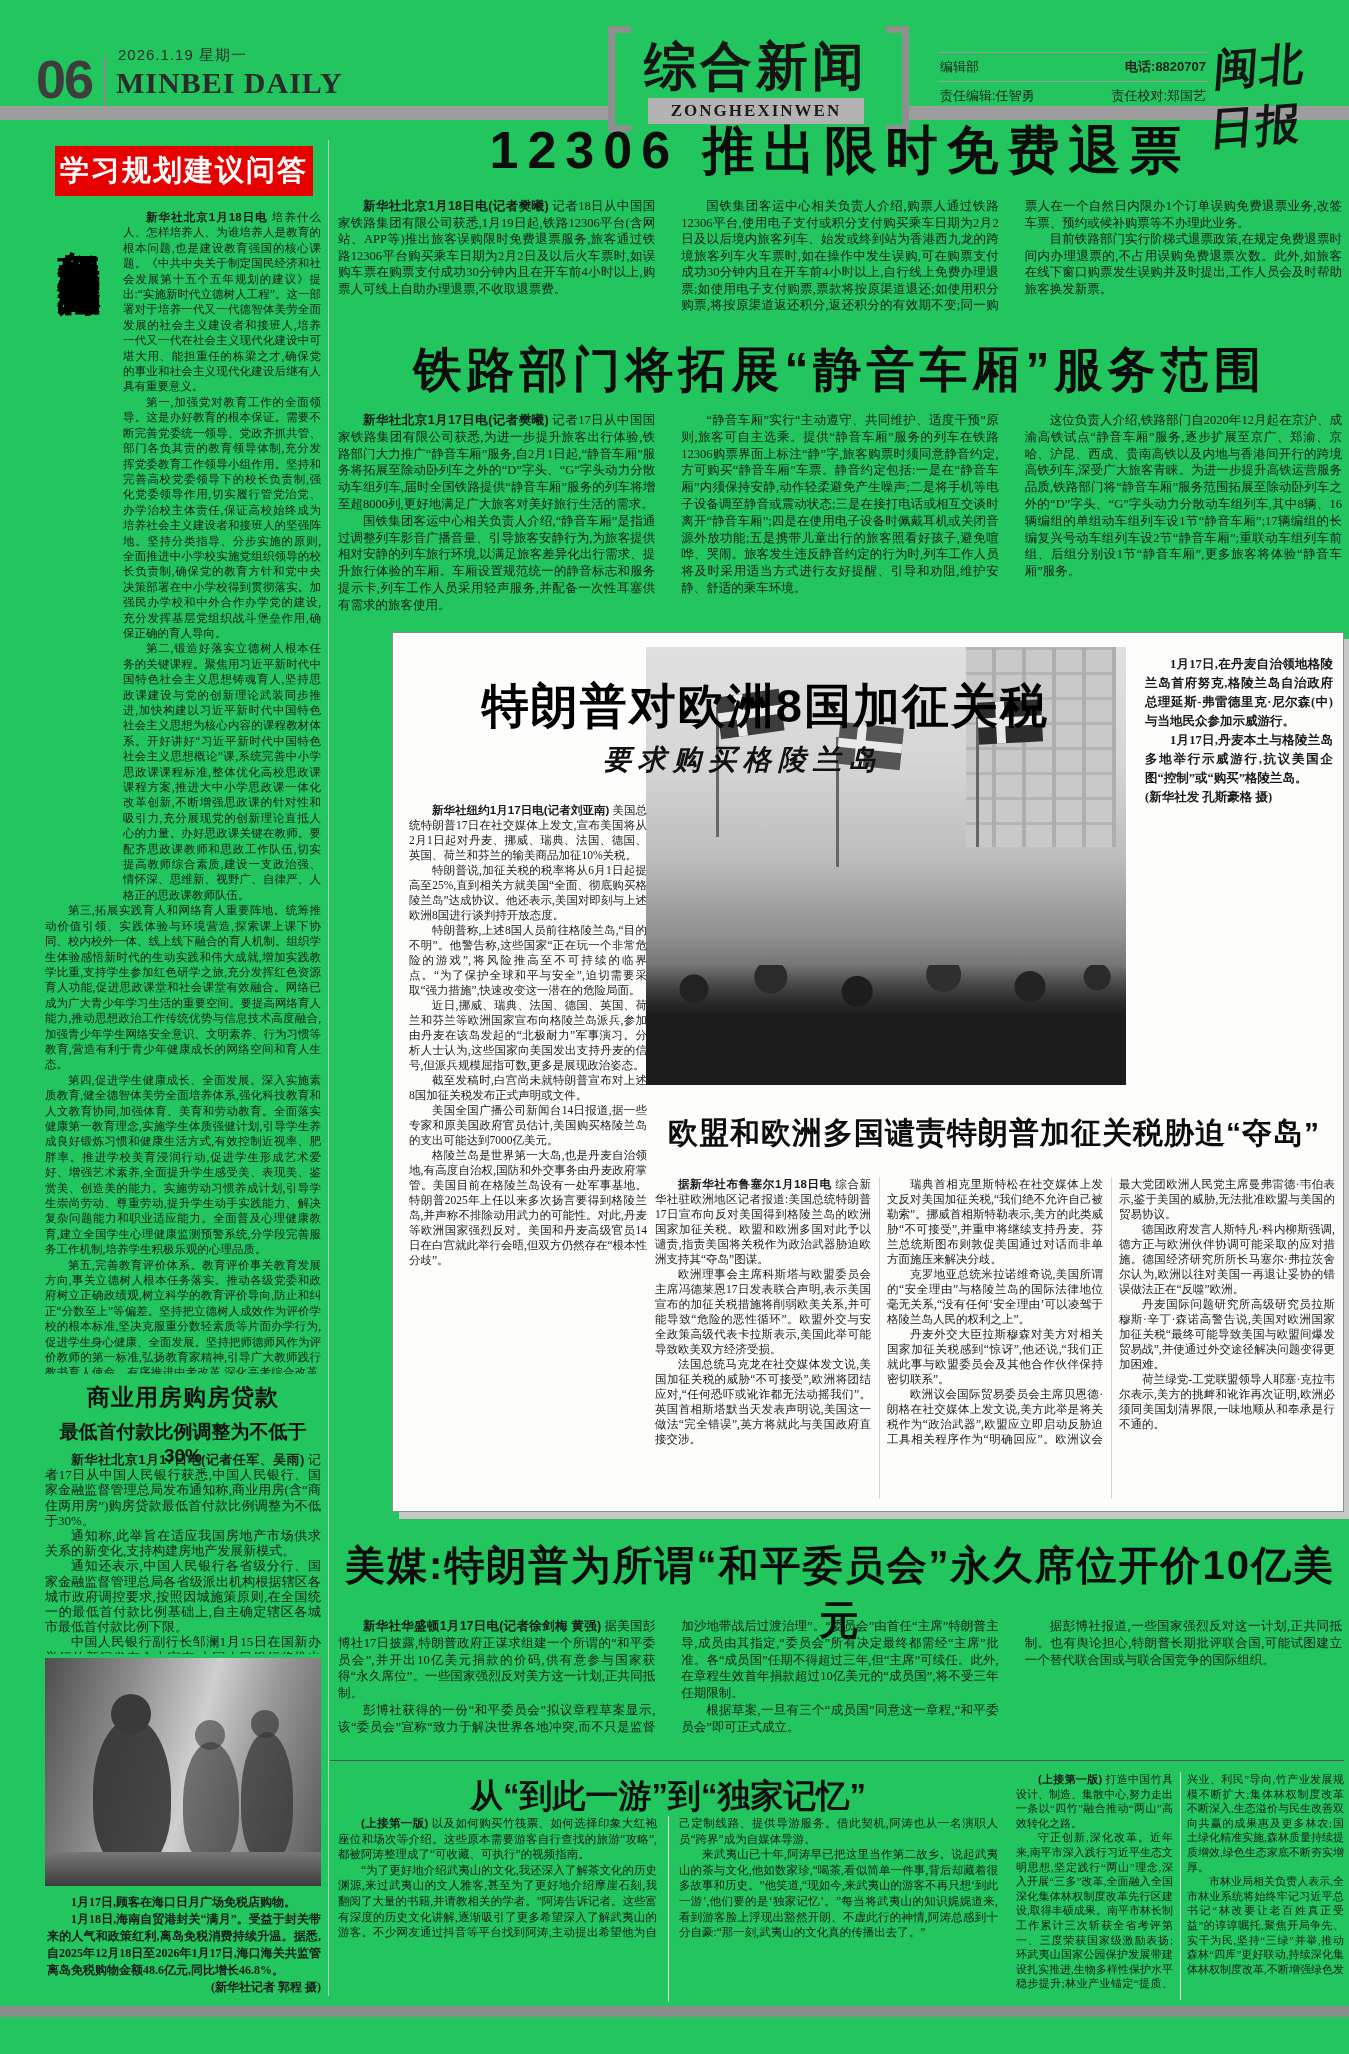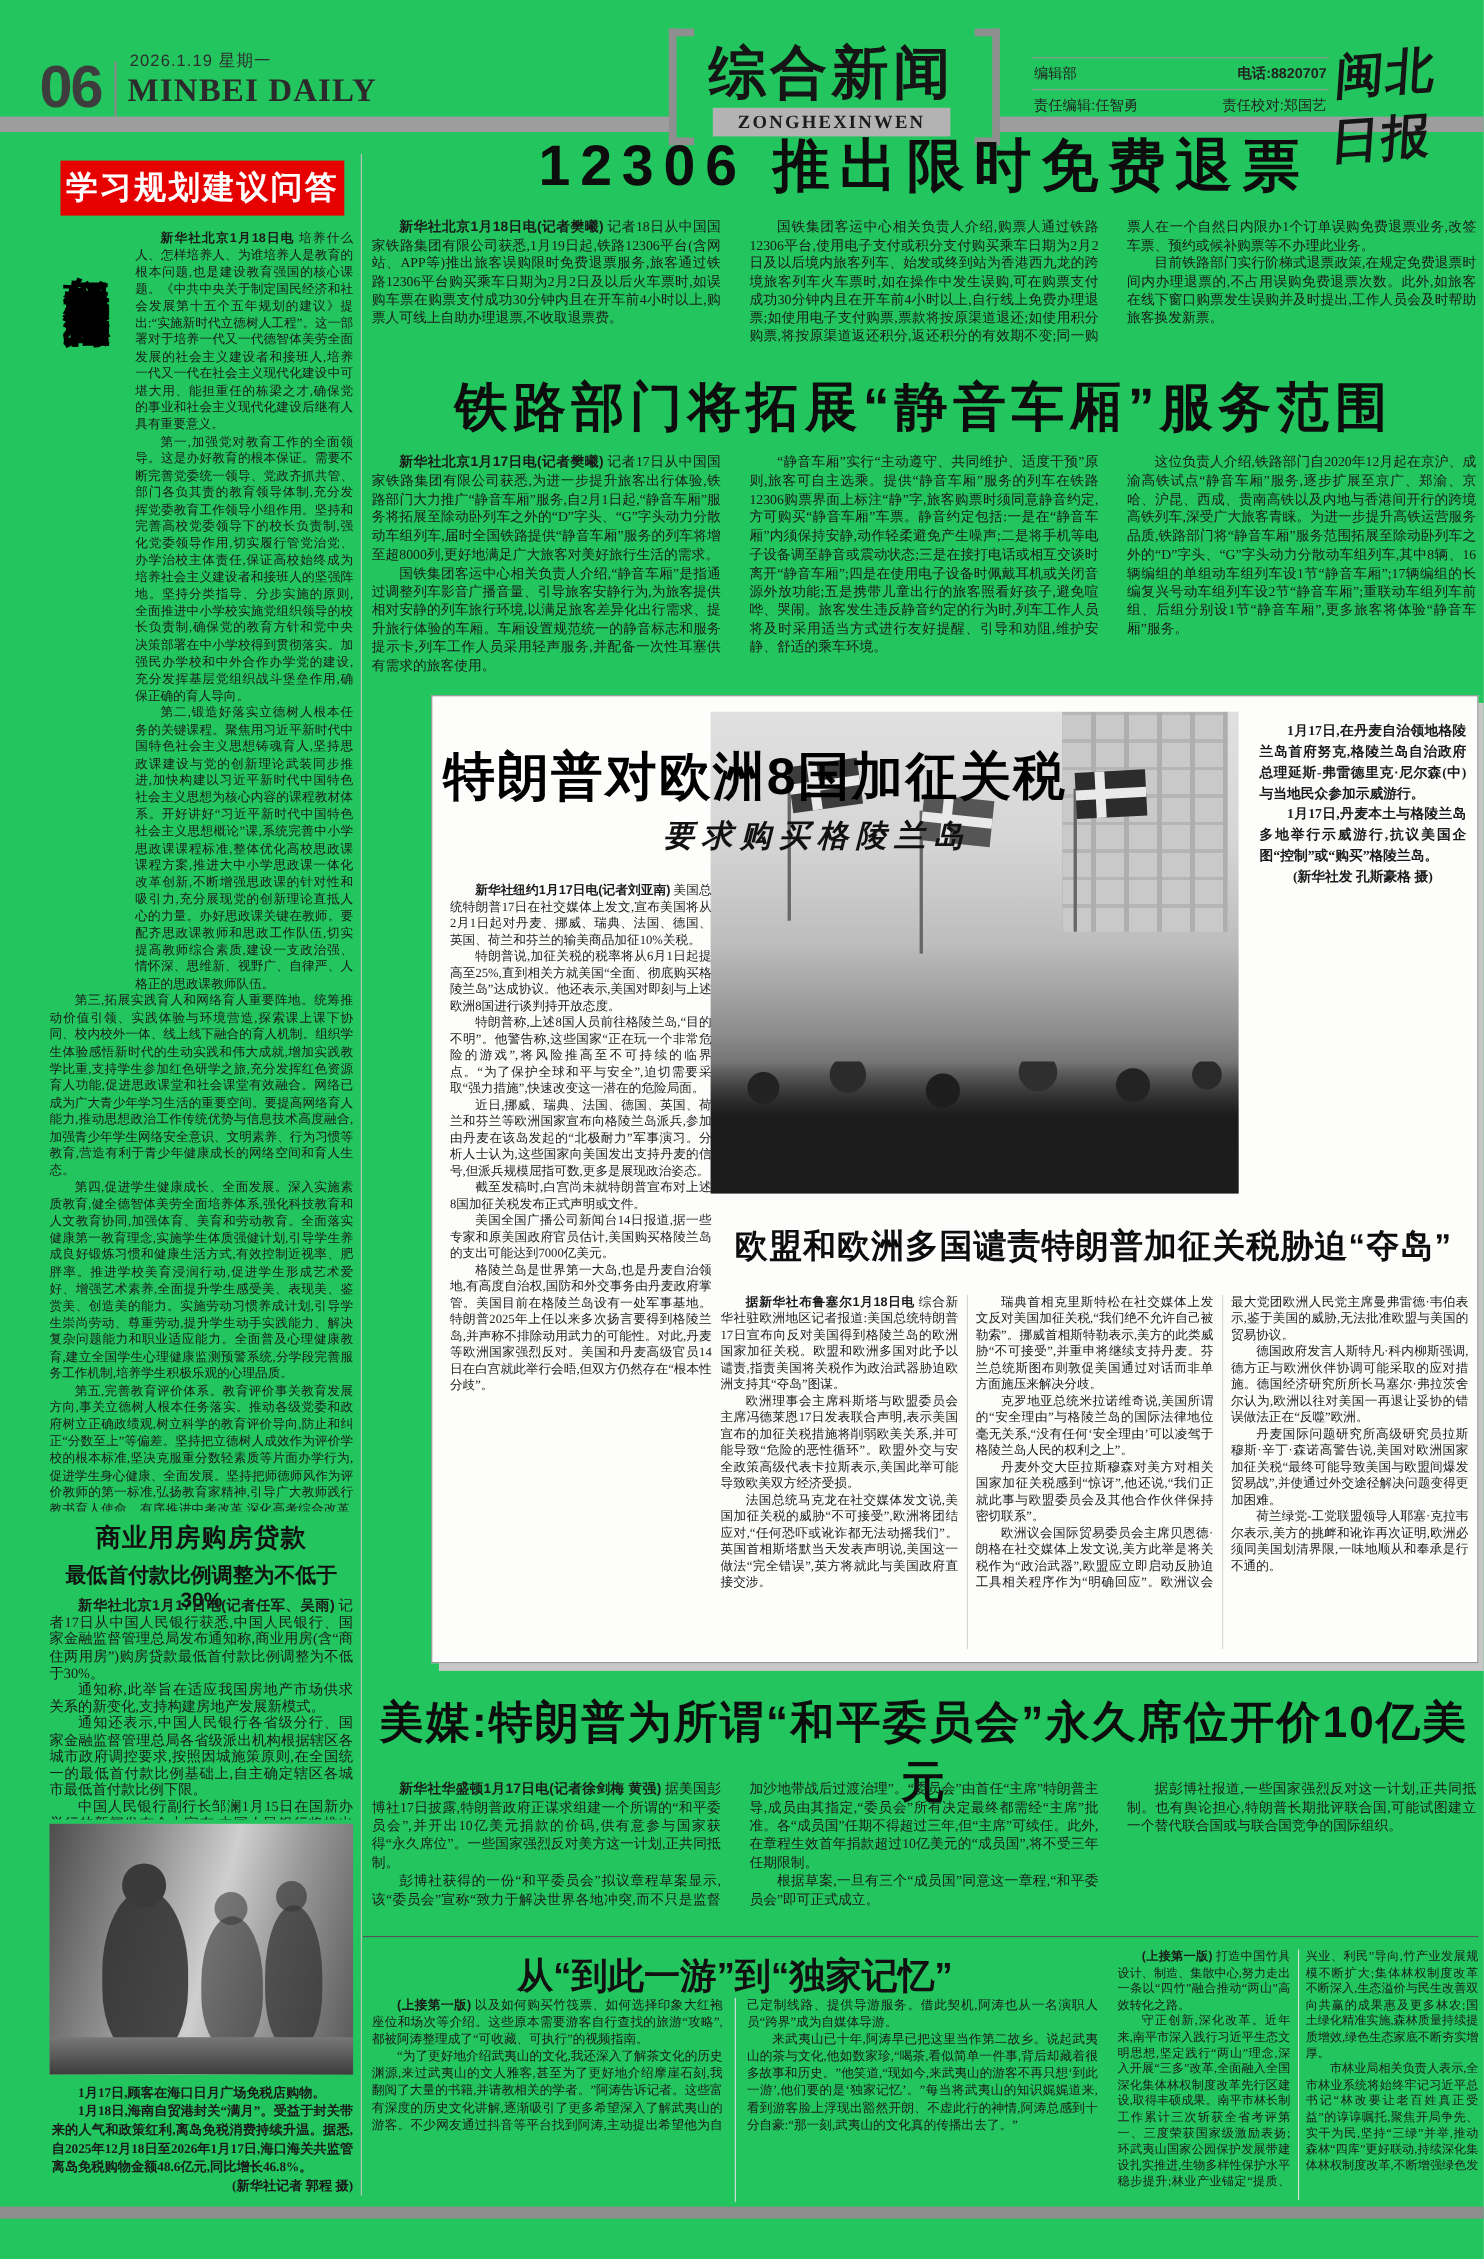--- a/index.html
+++ b/index.html
@@ -75,27 +75,27 @@
   .flag.f3{transform:rotate(-3deg);background-color:#2c2c2c;}
   .pole{position:absolute;width:3px;height:130px;background:#666;}
   .crowd{position:absolute;left:0;bottom:0;width:100%;height:120px;
      background:radial-gradient(circle at 10% 20%,#222 14px,transparent 15px),
                 radial-gradient(circle at 26% 10%,#2b2b2b 16px,transparent 17px),
                 radial-gradient(circle at 44% 22%,#1d1d1d 15px,transparent 16px),
                 radial-gradient(circle at 62% 8%,#2f2f2f 17px,transparent 18px),
                 radial-gradient(circle at 80% 18%,#232323 15px,transparent 16px),
                 radial-gradient(circle at 94% 10%,#2a2a2a 13px,transparent 14px),
                 linear-gradient(180deg,transparent 0,#1c1c1c 42%);}
-  .trump-h{left:10px;top:42px;width:646px;text-align:left;font-size:47px;font-weight:900;
+  .trump-h{left:10px;top:42px;width:646px;text-align:right;font-size:47px;font-weight:900;
            letter-spacing:2px;color:#000;z-index:3;}
   .trump-sub{left:90px;top:108px;width:520px;text-align:center;font-size:28px;font-style:italic;
              letter-spacing:7px;color:#111;z-index:3;font-weight:600;}
   .trump-body{left:16px;top:170px;width:238px;height:648px;overflow:hidden;font-size:11.5px;line-height:15px;}
   .trump-cap{left:752px;top:22px;width:188px;height:230px;font-size:12.5px;line-height:19px;font-weight:600;}
-  .trump-cap .credit{text-align:center;text-indent:0;}
+  .trump-cap .credit{text-align:left;text-indent:0;}
   .eu-h{left:260px;top:480px;width:682px;text-align:center;font-size:30px;font-weight:900;
         letter-spacing:1px;color:#0d0d0d;}
   .eu-cols{left:262px;top:544px;width:680px;height:322px;overflow:hidden;
            column-count:3;column-gap:16px;column-rule:1px solid #d5d5d5;font-size:11.5px;line-height:15px;}
   
   .h-peace{left:335px;top:1538px;width:1010px;text-align:center;font-size:40px;font-weight:900;
            letter-spacing:2px;color:#0d0d0d;}
   .cols-peace{left:338px;top:1618px;width:1004px;height:126px;overflow:hidden;
               column-count:3;column-gap:26px;font-size:12.5px;line-height:16.8px;}
   .rule-bottom{left:330px;top:1760px;width:1014px;border-top:1.5px solid #555;}

